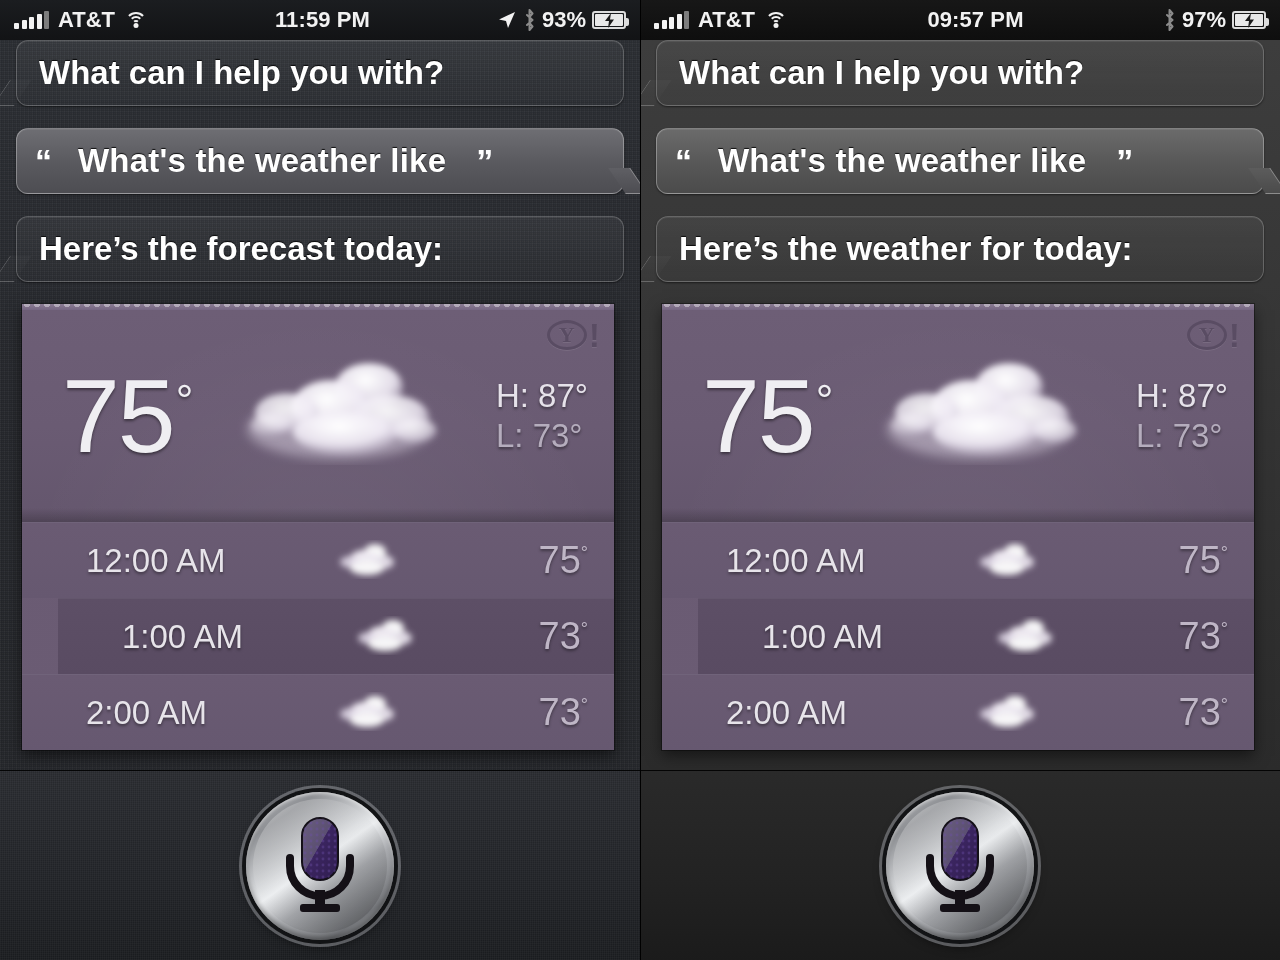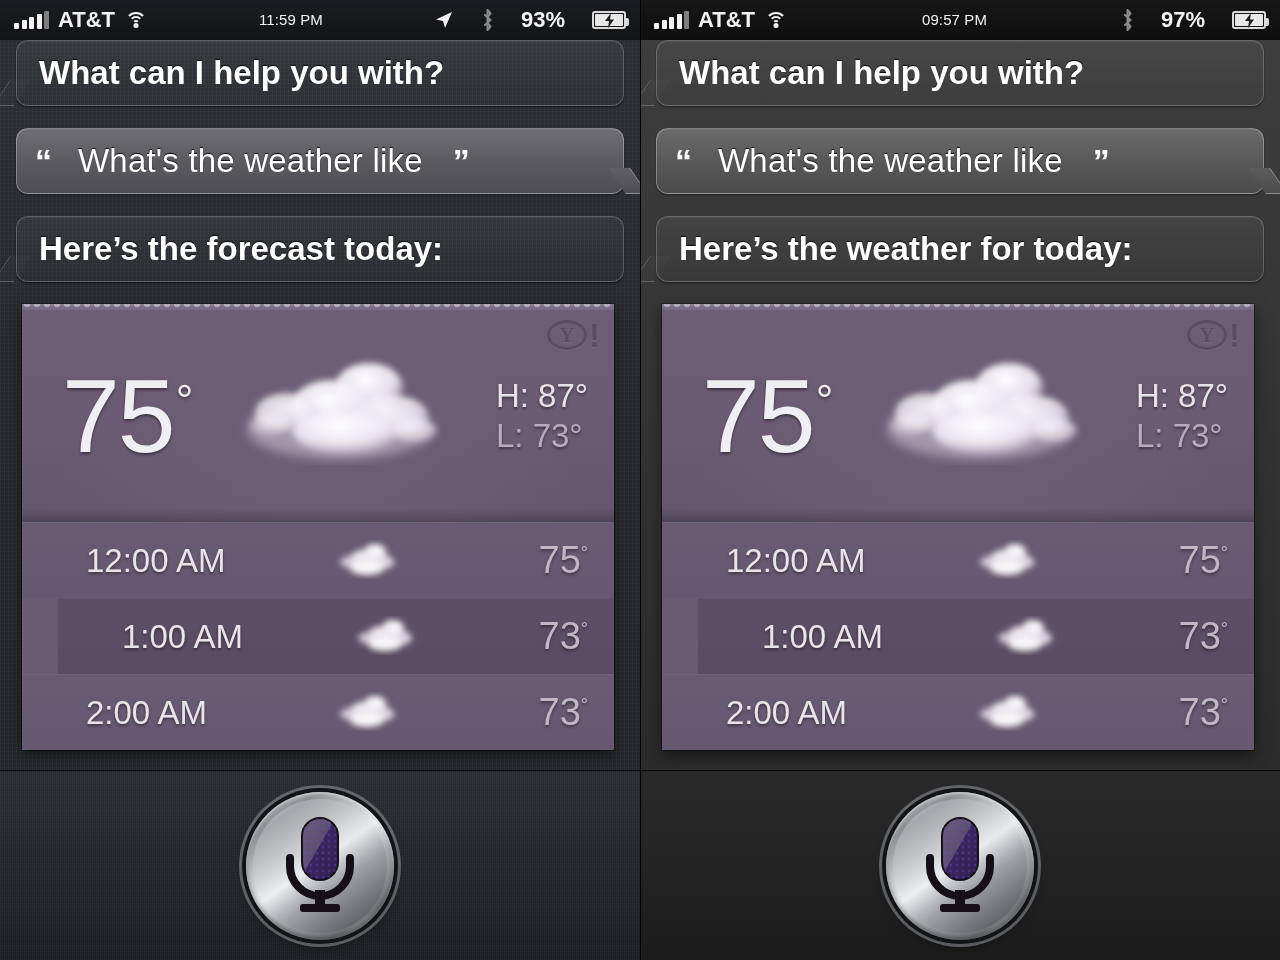--- a/index.html
+++ b/index.html
@@ -30,22 +30,22 @@
   
   .statusbar{
     position:relative; z-index:6; height:40px; width:100%;
     display:flex; align-items:center; padding:0 14px;
     background:linear-gradient(180deg,#1b1d20 0%,#121315 100%);
     color:#e9e9e9;
   }
   .panel.right .statusbar{ background:linear-gradient(180deg,#171717 0%,#0e0e0e 100%); }
   .sb-left{ display:flex; align-items:center; gap:9px; flex:0 0 auto; }
   .sb-center{ flex:1 1 auto; text-align:center; }
-  .sb-right{ display:flex; align-items:center; gap:27px; flex:0 0 auto; }
-  .sb-time{ font-size:15px; font-weight:normal; letter-spacing:.1px; color:#f2f2f2; }
+  .sb-right{ display:flex; align-items:center; gap:6px; flex:0 0 auto; }
+  .sb-time{ font-size:22px; font-weight:bold; letter-spacing:.1px; color:#f2f2f2; }
   .sb-carrier{ font-size:22px; font-weight:bold; color:#f2f2f2; }
   .sb-pct{ font-size:22px; font-weight:bold; color:#f2f2f2; }
 
   .bars{ display:flex; align-items:flex-end; gap:2.5px; height:18px; }
   .bars i{ display:block; width:5px; background:#f2f2f2; border-radius:1px; }
   .bars i:nth-child(1){ height:6px; }
   .bars i:nth-child(2){ height:9px; }
   .bars i:nth-child(3){ height:12px; }
   .bars i:nth-child(4){ height:15px; }
   .bars i:nth-child(5){ height:18px; background:#7d7d7d; }
@@ -86,21 +86,21 @@
     position:absolute; left:-16px; bottom:-1px; width:22px; height:26px;
     border-left:1px solid rgba(255,255,255,.22);
     border-bottom:1px solid rgba(255,255,255,.22);
     transform:skewX(-34deg);
     border-bottom-left-radius:3px;
     background:linear-gradient(180deg, rgba(255,255,255,.03), rgba(255,255,255,.012));
   }
   
   .bubble.user{ background:linear-gradient(180deg,#6e6e73 0%,#5a5a5f 52%,#4d4d52 100%); border-color:rgba(255,255,255,.30); }
   .panel.right .bubble.user{ background:linear-gradient(180deg,#6b6b6b 0%,#585858 52%,#4b4b4b 100%); }
-  .bubble.user .btxt{ font-weight:normal; letter-spacing:.2px; }
+  .bubble.user .btxt{ font-weight:bold; letter-spacing:.2px; }
   .bubble.user .tail{
     position:absolute; right:-16px; bottom:-1px; width:22px; height:26px;
     border-right:1px solid rgba(255,255,255,.30);
     border-bottom:1px solid rgba(255,255,255,.30);
     transform:skewX(34deg);
     background:linear-gradient(180deg,#5f5f64,#4d4d52);
   }
   .panel.right .bubble.user .tail{ background:linear-gradient(180deg,#5c5c5c,#4b4b4b); }
   .quote{ font-size:34px; font-weight:bold; color:#fff; }
   .quote.open{ margin-right:4px; }

